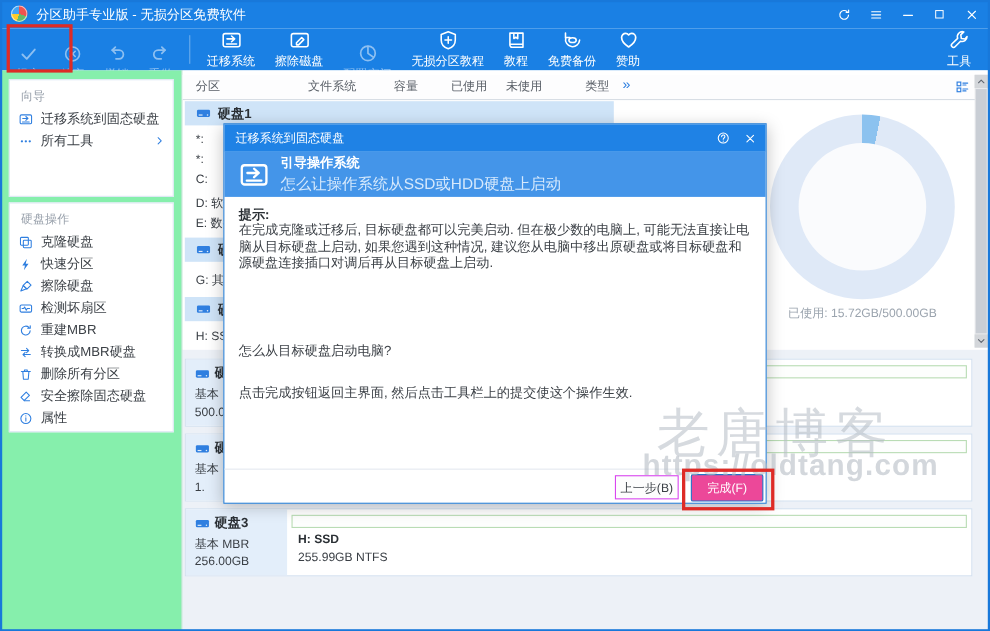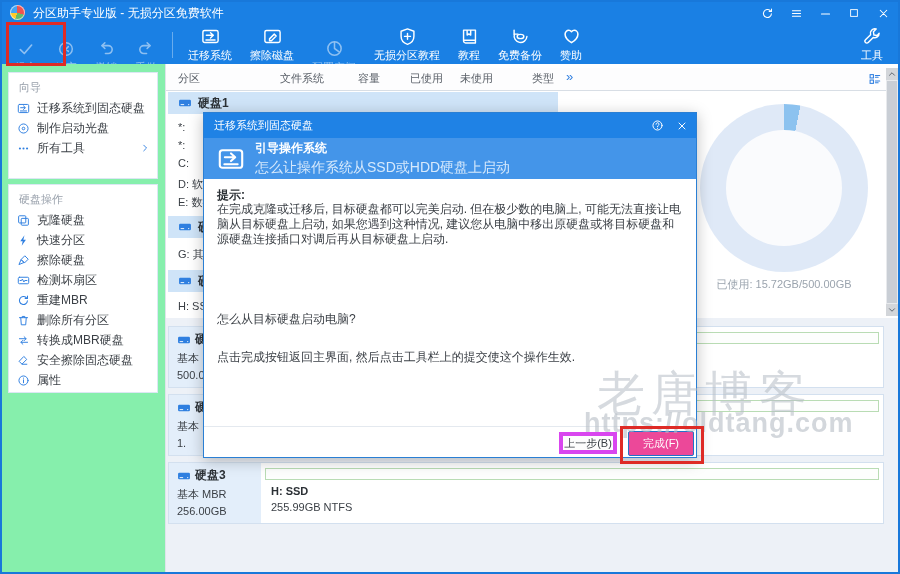--- a/index.html
+++ b/index.html
@@ -71,21 +71,21 @@
   .dctl{position:absolute;right:8px;top:0;height:25px;display:flex;align-items:center;gap:12px;color:#fff;}
   .dband{position:absolute;left:0;top:25px;right:0;height:41px;background:#4495e9;display:flex;align-items:center;gap:10px;padding-left:13px;box-sizing:border-box;}
   .dband-title{color:#fff;font-weight:bold;font-size:12px;}
   .dband-sub{color:#d6e9fc;font-size:14px;margin-top:2px;}
   .dband .bic{color:#fff;}
   .dtip{position:absolute;left:13px;top:74px;font-weight:bold;font-size:12px;color:#2b3035;}
   .dpara{position:absolute;left:13px;top:89px;width:468px;font-size:12px;line-height:15px;color:#3a3f45;}
   .dq1{position:absolute;left:13px;top:198px;font-size:12px;color:#3a3f45;}
   .dq2{position:absolute;left:13px;top:236px;font-size:12px;color:#3a3f45;}
   .dfooter{position:absolute;left:0;right:0;top:313px;border-top:1px solid #e4e9ef;height:0;}
-  .btn-back{position:absolute;left:355px;top:319px;width:58px;height:22px;background:#fdfdfd;border:4px solid #d946ef;
+  .btn-back{position:absolute;left:355px;top:319px;width:58px;height:22px;background:#fdfdfd;border:1px solid #d946ef;
             font-size:11px;color:#3a3f45;display:flex;align-items:center;justify-content:center;cursor:pointer;box-sizing:border-box;}
   .btn-finish{position:absolute;left:424px;top:318px;width:66px;height:25px;background:#ec4899;border:1px solid #2373c7;
             font-size:11px;color:#fff;display:flex;align-items:center;justify-content:center;cursor:pointer;box-sizing:border-box;border-radius:2px;}
   
   .watermark{position:absolute;z-index:20;pointer-events:none;color:#b6bdc5;}
   .wm1{left:597px;top:362px;font-size:48px;letter-spacing:6px;opacity:.55;}
   .wm2{left:584px;top:408px;font-size:27px;font-weight:bold;letter-spacing:1px;opacity:.6;}
 </style>
 </head>
 <body>
@@ -380,26 +380,20 @@
     <div class="panel" style="top:8px;height:107px;">
       <div class="ptitle">向导</div>
       <div class="sitem">
         <svg class="ic sic" width="13" height="13">
             <use href="#i-disk-arrow"></use>
           </svg>
         <span class="slabel">迁移系统到固态硬盘</span>
       </div>
       <div class="sitem">
         <svg class="ic sic" width="13" height="13">
-            <use href="#i-disc"></use>
-          </svg>
-        <span class="slabel">制作启动光盘</span>
-      </div>
-      <div class="sitem">
-        <svg class="ic sic" width="13" height="13">
             <use href="#i-dots"></use>
           </svg>
         <span class="slabel">所有工具</span>
         <svg class="ic chev" width="10" height="10">
             <use href="#i-chev-right"></use>
           </svg>
       </div>
     </div>
     <div class="panel" style="top:120px;height:209px;">
       <div class="ptitle">硬盘操作</div>
@@ -428,29 +422,29 @@
         <span class="slabel">检测坏扇区</span>
       </div>
       <div class="sitem">
         <svg class="ic sic" width="13" height="13">
             <use href="#i-refresh"></use>
           </svg>
         <span class="slabel">重建MBR</span>
       </div>
       <div class="sitem">
         <svg class="ic sic" width="13" height="13">
+            <use href="#i-convert"></use>
+          </svg>
+        <span class="slabel">转换成MBR硬盘</span>
+      </div>
+      <div class="sitem">
+        <svg class="ic sic" width="13" height="13">
             <use href="#i-trash"></use>
           </svg>
         <span class="slabel">删除所有分区</span>
-      </div>
-      <div class="sitem">
-        <svg class="ic sic" width="13" height="13">
-            <use href="#i-convert"></use>
-          </svg>
-        <span class="slabel">转换成MBR硬盘</span>
       </div>
       <div class="sitem">
         <svg class="ic sic" width="13" height="13">
             <use href="#i-eraser"></use>
           </svg>
         <span class="slabel">安全擦除固态硬盘</span>
       </div>
       <div class="sitem">
         <svg class="ic sic" width="13" height="13">
             <use href="#i-info"></use>

